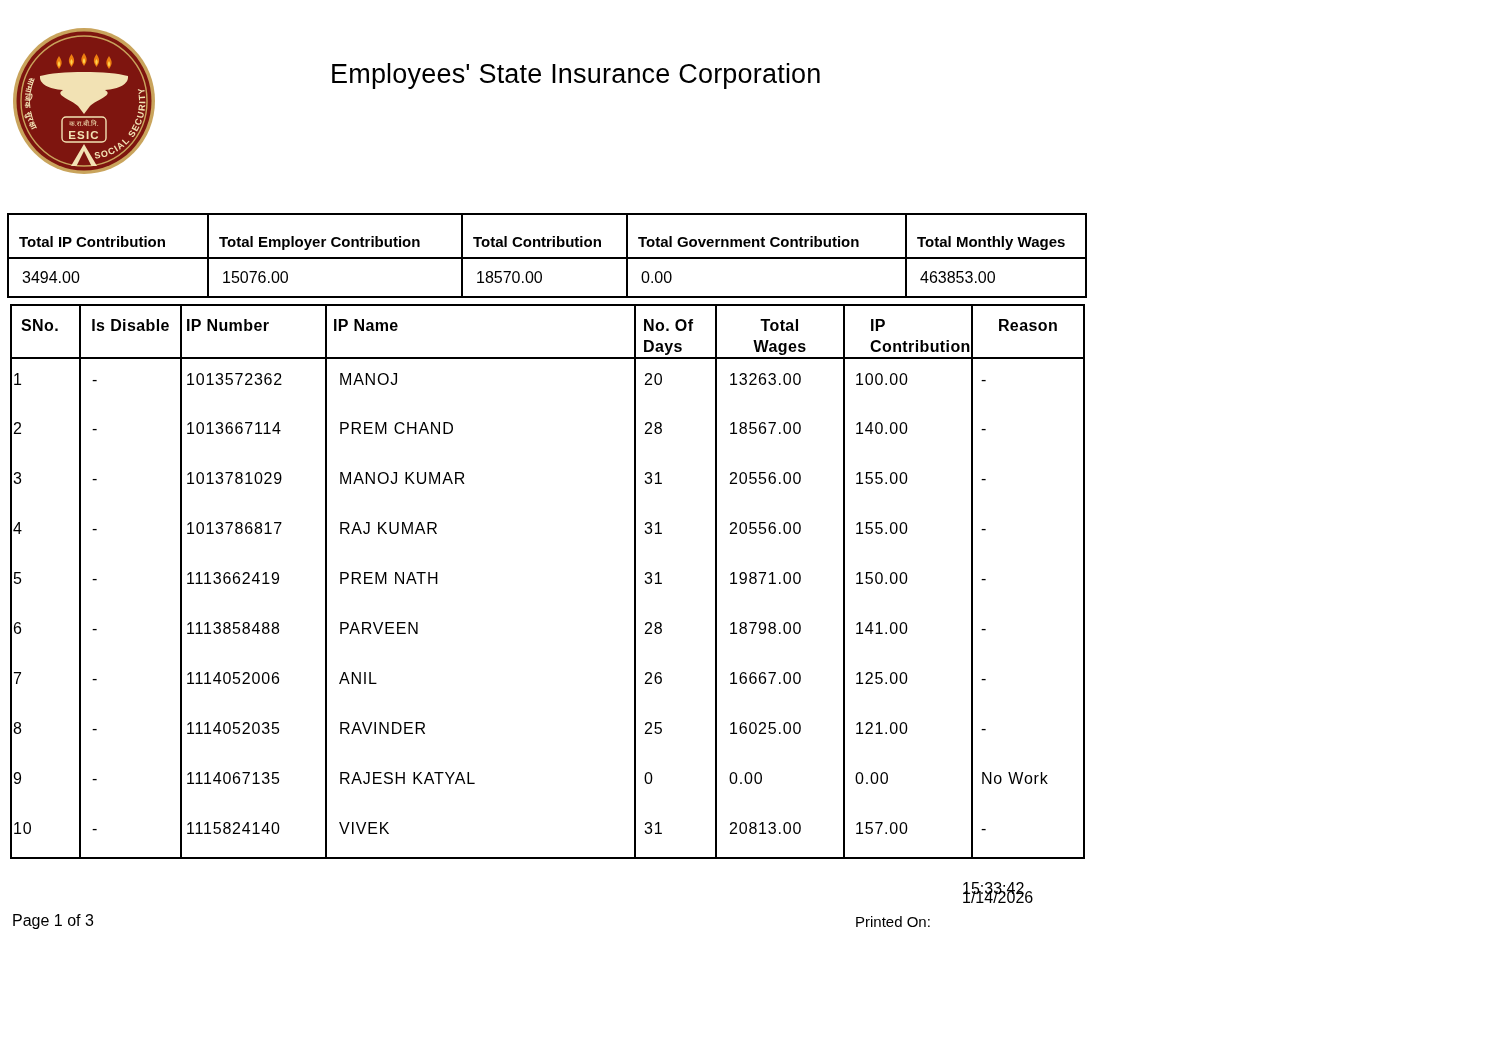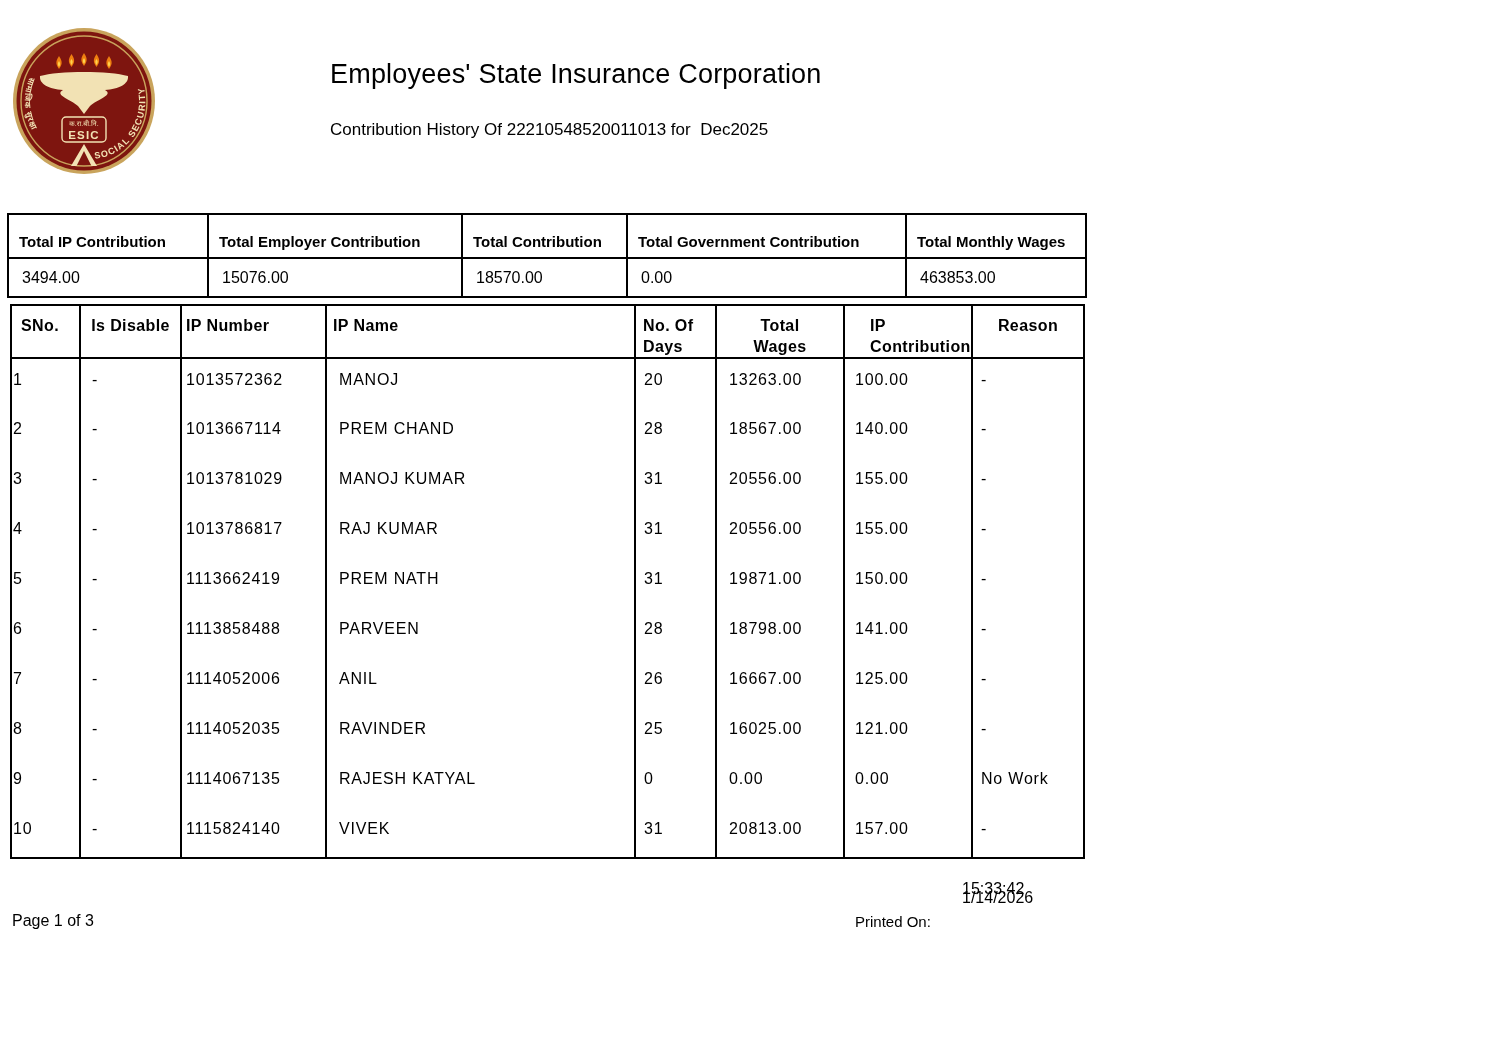--- a/index.html
+++ b/index.html
@@ -121,21 +121,20 @@
       <text font-size="9" font-weight="bold" letter-spacing="1.1" fill="#F2E2B4">
         <textPath href="#arc-right" startOffset="4%">SOCIAL SECURITY</textPath>
       </text>
       <text font-size="8" font-weight="bold" letter-spacing="1" fill="#F2E2B4">
         <textPath href="#arc-left" startOffset="6%">सामाजिक सुरक्षा</textPath>
       </text>
     </svg>
   </div>
 
   <div class="doc-title">Employees' State Insurance Corporation</div>
-  <div class="doc-subtitle">Contribution History Of 22210548520011013 for  Dec2025</div>
 
   <table class="summary-table">
     <colgroup>
       <col style="width:200px">
         <col style="width:254px">
         <col style="width:165px">
         <col style="width:279px">
         <col style="width:180px">
     </colgroup>
     <tbody>

